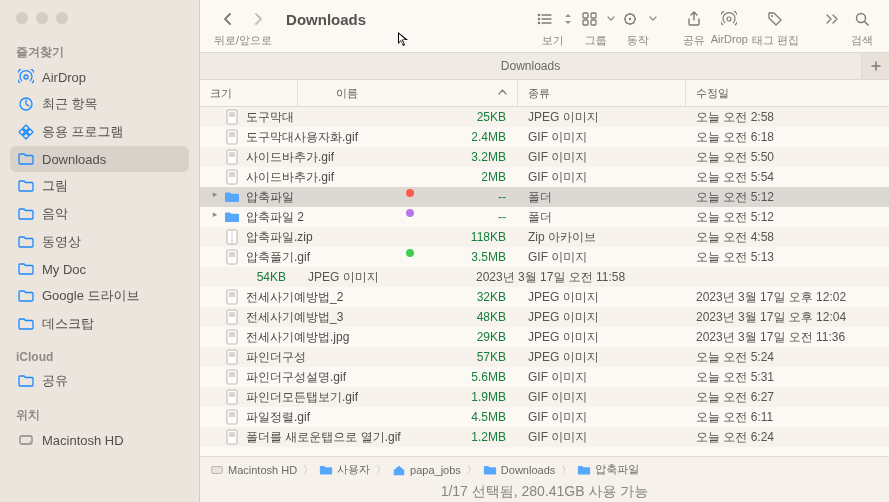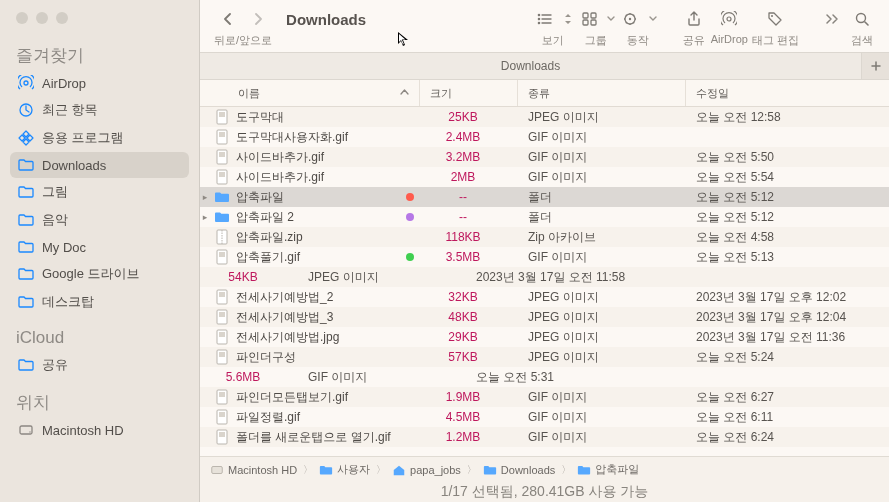--- a/index.html
+++ b/index.html
@@ -5,21 +5,21 @@
 * { margin: 0; padding: 0; box-sizing: border-box; font-family: -apple-system, "Helvetica Neue", sans-serif; -webkit-font-smoothing: antialiased; }
 body { width: 889px; height: 502px; overflow: hidden; background: #f7f3ef; color: #4b4744; }
 .window { display: flex; width: 100%; height: 100%; }
 
 
 .sidebar { width: 200px; height: 100%; background: #ebe5de; border-right: 1px solid #d0cbc4; display: flex; flex-direction: column; overflow-y: auto; }
 .traffic { display: flex; gap: 8px; padding: 12px 0 14px 16px; }
 .tdot { width: 12px; height: 12px; border-radius: 50%; background: #d2cdc5; }
 
 .sb-section { padding: 0 10px 6px 10px; }
-.sb-head { font-size: 17px; color: #8e8a85; font-weight: 400; padding: 6px 6px 3px 6px; }
+.sb-head { font-size: 12px; color: #8e8a85; font-weight: 700; padding: 6px 6px 3px 6px; }
 .sb-item { display: flex; align-items: center; gap: 8px; padding: 5px 8px; border-radius: 6px; font-size: 13px; color: #524e4a; cursor: default; }
 .sb-item.active { background: #d8d2ca; }
 .sb-item svg, .sb-item .icn { width: 16px; height: 16px; flex: 0 0 16px; }
 
 
 .main { flex: 1; display: flex; flex-direction: column; background: #fcf8f4; }
 
 .toolbar { display: flex; align-items: flex-start; padding: 8px 14px 4px 14px; gap: 4px; }
 .tb-group { display: flex; flex-direction: column; align-items: center; color: #9e9a95; }
 .tb-icons { display: flex; align-items: center; gap: 4px; height: 22px; }
@@ -40,26 +40,26 @@
 .col-size { flex: 0 0 98px; }
 .col-kind { flex: 0 0 168px; }
 .col-date { flex: 1; }
 
 .list { flex: 1; overflow-y: hidden; overflow-x: hidden; }
 .row { display: flex; align-items: center; height: 20px; font-size: 12px; color: #4e4a46; }
 .row:nth-child(odd) { background: #f7f2ec; }
 .row:nth-child(even) { background: #fcf8f4; }
 .row.selected { background: #dcd8d4 !important; }
 .row .c { overflow: hidden; white-space: nowrap; text-overflow: ellipsis; }
-.row .c-name { flex: 0 0 220px; display: flex; align-items: center; gap: 2px; }
+.row .c-name { flex: 0 0 220px; display: flex; align-items: flex-start; padding-left: 10px; gap: 2px; }
 .row .disclose { width: 10px; display: flex; justify-content: center; color: #8f8a84; font-size: 9px; }
 .row .ficon { width: 16px; height: 16px; margin: 0 4px 0 2px; display:flex; align-items:center; justify-content:center;}
 .row .fname { flex: 1; overflow: hidden; text-overflow: ellipsis; white-space: nowrap; }
 .row .tag { width: 8px; height: 8px; border-radius: 50%; margin-right: 6px; }
-.row .c-size { flex: 0 0 98px; text-align: center; padding-right: 12px; color: #be185d;}
+.row .c-size { flex: 0 0 98px; text-align: right; padding-right: 12px; color: #15803d;}
 .row .c-kind { flex: 0 0 168px; padding-left: 10px; color: #57534f;}
 .row .c-date { flex: 1; padding-left: 10px; color: #57534f;}
 
 .pathbar { height: 26px; border-top: 1px solid #e0dbd3; display: flex; align-items: center; padding: 0 10px; gap: 4px; font-size: 11px; color: #6c6864; background:#f6f1eb;}
 .pathbar .crumb { display: flex; align-items: center; gap: 4px; }
 .pathbar .sep { color: #a8a39d; padding: 0 2px; font-size:10px;}
 .pathbar .picon { width: 14px; height: 14px; }
 
 .status { height: 20px; display:flex; align-items:center; justify-content:center; font-size: 14px; color: #88847e; background:#f6f1eb;}
 
@@ -111,20 +111,26 @@
             <svg class="icn" viewBox="0 0 16 16">
               <path d="M1 4a1 1 0 011-1h4l1.5 1.5H14a1 1 0 011 1V12a1 1 0 01-1 1H2a1 1 0 01-1-1z" fill="none" stroke="#1b89ff" stroke-width="1.3"></path>
             </svg>
             <span>그림</span>
           </div>
           <div class="sb-item">
             <svg class="icn" viewBox="0 0 16 16">
               <path d="M1 4a1 1 0 011-1h4l1.5 1.5H14a1 1 0 011 1V12a1 1 0 01-1 1H2a1 1 0 01-1-1z" fill="none" stroke="#1b89ff" stroke-width="1.3"></path>
             </svg>
             <span>음악</span>
+          </div>
+          <div class="sb-item">
+            <svg class="icn" viewBox="0 0 16 16">
+              <path d="M1 4a1 1 0 011-1h4l1.5 1.5H14a1 1 0 011 1V12a1 1 0 01-1 1H2a1 1 0 01-1-1z" fill="none" stroke="#1b89ff" stroke-width="1.3"></path>
+            </svg>
+            <span>동영상</span>
           </div>
           <div class="sb-item">
             <svg class="icn" viewBox="0 0 16 16">
               <path d="M1 4a1 1 0 011-1h4l1.5 1.5H14a1 1 0 011 1V12a1 1 0 01-1 1H2a1 1 0 01-1-1z" fill="none" stroke="#1b89ff" stroke-width="1.3"></path>
             </svg>
             <span>My Doc</span>
           </div>
           <div class="sb-item">
             <svg class="icn" viewBox="0 0 16 16">
               <path d="M1 4a1 1 0 011-1h4l1.5 1.5H14a1 1 0 011 1V12a1 1 0 01-1 1H2a1 1 0 01-1-1z" fill="none" stroke="#1b89ff" stroke-width="1.3"></path>
@@ -307,31 +313,31 @@
     <div class="tabbar">
       <div class="tab">Downloads</div>
       <div class="addtab">
         <svg width="12" height="12" viewBox="0 0 12 12">
             <path d="M6 2v8M2 6h8" stroke="#7e7a74" stroke-width="1.5" stroke-linecap="round"></path>
           </svg>
       </div>
     </div>
 
     <div class="headerrow">
+      <div class="col col-size">
+          <span>크기</span>
+        </div>
       <div class="col col-name">
         <span>이름</span>
         <span class="sort">
           <svg width="9" height="9" viewBox="0 0 9 9">
               <path d="M1 6l3.5-4L8 6" fill="none" stroke="#8c8782" stroke-width="1.3" stroke-linecap="round" stroke-linejoin="round"></path>
             </svg>
         </span>
       </div>
-      <div class="col col-size">
-          <span>크기</span>
-        </div>
       <div class="col col-kind">
           <span>종류</span>
         </div>
       <div class="col col-date" style="border-right:none">
           <span>수정일</span>
         </div>
     </div>
 
     <div class="list" id="list">
         <div class="row">
@@ -341,36 +347,37 @@
               <svg viewBox="0 0 16 16" width="16" height="16">
                 <rect x="3" y="1" width="10" height="14" rx="1" fill="#fff" stroke="#b9b5ae"></rect>
                 <rect x="5" y="3" width="6" height="5" fill="#d9d4cc"></rect>
               </svg>
             </span>
       <span class="fname">도구막대</span>
 
     </div>
     <div class="c c-size">25KB</div>
     <div class="c c-kind">JPEG 이미지</div>
-    <div class="c c-date">오늘 오전 12:58</div>
+    <div class="c c-date">오늘 오전 2:58</div>
         </div>
         <div class="row">
     <div class="c c-name">
       <span class="disclose"></span>
       <span class="ficon">
               <svg viewBox="0 0 16 16" width="16" height="16">
                 <rect x="3" y="1" width="10" height="14" rx="1" fill="#fff" stroke="#b9b5ae"></rect>
                 <rect x="5" y="3" width="6" height="5" fill="#d9d4cc"></rect>
               </svg>
             </span>
       <span class="fname">도구막대사용자화.gif</span>
 
     </div>
     <div class="c c-size">2.4MB</div>
     <div class="c c-kind">GIF 이미지</div>
+    <div class="c c-date">오늘 오전 6:18</div>
         </div>
         <div class="row">
     <div class="c c-name">
       <span class="disclose"></span>
       <span class="ficon">
               <svg viewBox="0 0 16 16" width="16" height="16">
                 <rect x="3" y="1" width="10" height="14" rx="1" fill="#fff" stroke="#b9b5ae"></rect>
                 <rect x="5" y="3" width="6" height="5" fill="#d9d4cc"></rect>
               </svg>
             </span>
@@ -522,20 +529,31 @@
               </svg>
             </span>
       <span class="fname">파인더구성</span>
 
     </div>
     <div class="c c-size">57KB</div>
     <div class="c c-kind">JPEG 이미지</div>
     <div class="c c-date">오늘 오전 5:24</div>
         </div>
         <div class="row">
+    <div class="c c-name">
+      <span class="disclose"></span>
+      <span class="ficon">
+              <svg viewBox="0 0 16 16" width="16" height="16">
+                <rect x="3" y="1" width="10" height="14" rx="1" fill="#fff" stroke="#b9b5ae"></rect>
+                <rect x="5" y="3" width="6" height="5" fill="#d9d4cc"></rect>
+              </svg>
+            </span>
+      <span class="fname">파인더구성설명.gif</span>
+
+    </div>
     <div class="c c-size">5.6MB</div>
     <div class="c c-kind">GIF 이미지</div>
     <div class="c c-date">오늘 오전 5:31</div>
         </div>
         <div class="row">
     <div class="c c-name">
       <span class="disclose"></span>
       <span class="ficon">
               <svg viewBox="0 0 16 16" width="16" height="16">
                 <rect x="3" y="1" width="10" height="14" rx="1" fill="#fff" stroke="#b9b5ae"></rect>

